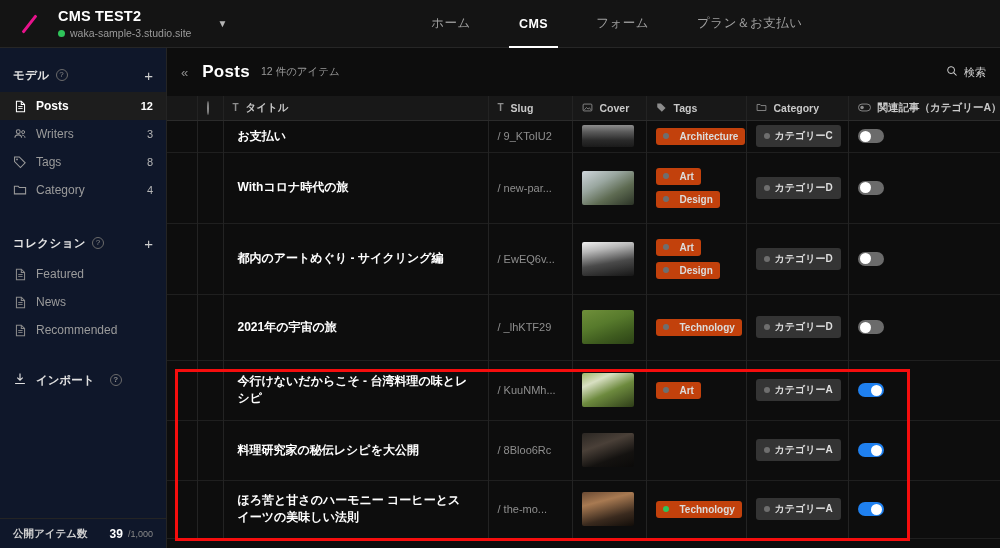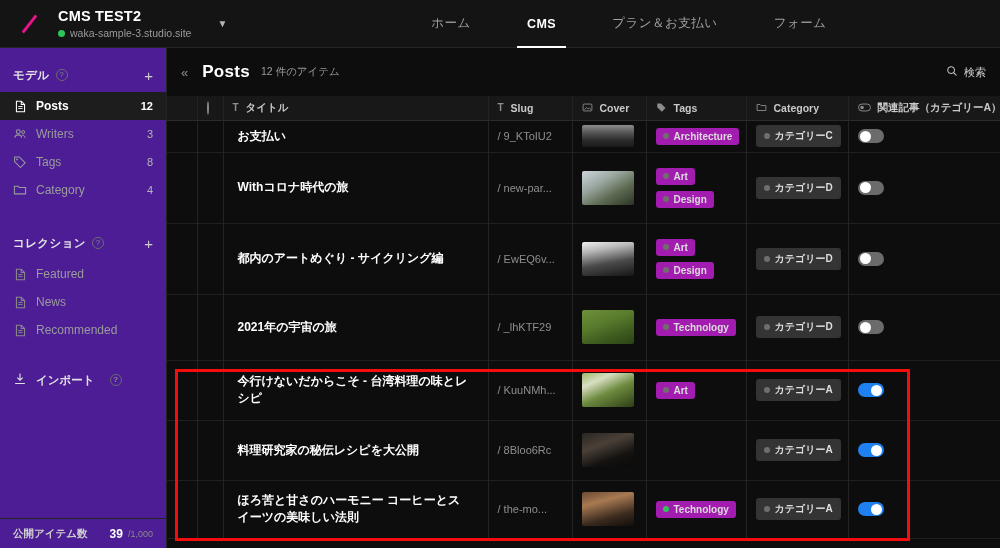--- a/index.html
+++ b/index.html
@@ -24,36 +24,36 @@
     width: 3px; height: 22px; background: #e8128c;
     transform: rotate(38deg); border-radius: 1px;
   }
   .site-block { display: flex; flex-direction: column; justify-content: center; height: 48px; }
   .site-title { font-size: 14.5px; font-weight: bold; color: #ffffff; letter-spacing: .2px; line-height: 16px; }
   .site-url-row { display: flex; align-items: center; gap: 5px; margin-top: 3px; }
   .live-dot { width: 7px; height: 7px; border-radius: 50%; background: #2fc45a; display: inline-block; }
   .site-url { font-size: 10.5px; color: #9a9a9a; line-height: 12px; }
   .site-caret { margin-left: 26px; color: #b5b5b5; font-size: 10px; line-height: 1; }
 
-  .nav-tabs { display: flex; align-items: center; height: 48px; margin-left: 182px; gap: 12px; }
+  .nav-tabs { display: flex; align-items: center; height: 48px; margin-left: 182px; gap: 4px; }
   .nav-tab {
     height: 48px; display: flex; align-items: center; justify-content: center;
     padding: 0 22px; font-size: 12.5px; color: #a0a0a0; position: relative; cursor: pointer;
     letter-spacing: .5px;
   }
   .nav-tab.active { color: #ffffff; font-weight: bold; }
   .nav-tab.active::after {
     content: ""; position: absolute; bottom: 0; left: 12px; right: 12px;
     height: 2px; background: #ffffff;
   }
 
   
   .sidebar {
     position: absolute; top: 48px; left: 0; width: 167px; height: 500px;
-    background: #4c1d95; border-right: 1px solid #242424;
+    background: #0f172a; border-right: 1px solid #242424;
   }
   .side-section-head {
     display: flex; align-items: center; height: 34px; padding: 0 13px; margin-top: 10px;
   }
   .side-section-title { font-size: 11.5px; font-weight: bold; color: #e4e4e4; letter-spacing: .4px; }
   .q-mark {
     width: 12px; height: 12px; border-radius: 50%; border: 1px solid #6a6a6a;
     color: #8a8a8a; font-size: 8px; line-height: 10px; text-align: center;
     margin-left: 6px; display: inline-block;
   }
@@ -123,22 +123,22 @@
   .th-a { background: linear-gradient(180deg,#8e8e8e 0%,#5c5c5c 30%,#2a2a2a 70%,#1a1a1a 100%); }
   .th-b { background: linear-gradient(150deg,#cfd6dc 0%,#9aa7a0 35%,#5e6b52 65%,#2b3326 100%); }
   .th-c { background: linear-gradient(170deg,#f0f0f0 0%,#b8b8b8 25%,#4a4a4a 60%,#161616 100%); }
   .th-d { background: linear-gradient(160deg,#6f8f3a 0%,#577a2c 40%,#3f5c1f 70%,#2c4216 100%); }
   .th-e { background: linear-gradient(155deg,#9fb76a 0%,#d8dfc2 25%,#6d8a3e 55%,#2e3d18 100%); }
   .th-f { background: linear-gradient(160deg,#2a2622 0%,#4a4038 35%,#141210 70%,#0b0a09 100%); }
   .th-g { background: linear-gradient(165deg,#6a4a33 0%,#a87a52 30%,#3a2a1e 70%,#120d09 100%); }
 
   .tag-stack { display: flex; flex-direction: column; gap: 6px; align-items: flex-start; }
   .tag {
-    display: inline-flex; align-items: center; gap: 5px;
-    background: #a21caf; border-radius: 3px; padding: 3px 7px;
+    display: inline-flex; align-items: center; gap: 11px;
+    background: #c2410c; border-radius: 3px; padding: 3px 7px;
     font-size: 10px; font-weight: bold; color: #dcdcdc; white-space: nowrap;
   }
   .tag .tdot { width: 6px; height: 6px; border-radius: 50%; background: #6e6e6e; }
   .tag .tdot.green { background: #2fc45a; }
   .cat-chip {
     display: inline-flex; align-items: center; gap: 5px;
     background: #343434; border-radius: 3px; padding: 4px 8px;
     font-size: 10px; font-weight: bold; color: #dedede; white-space: nowrap; justify-content: space-between;
   }
   .cat-chip .cdot { width: 6px; height: 6px; border-radius: 50%; background: #6e6e6e; }
@@ -168,22 +168,22 @@
       <div class="site-url-row">
         <span class="live-dot"></span>
         <span class="site-url">waka-sample-3.studio.site</span>
       </div>
     </div>
     <span class="site-caret">▼</span>
 
     <div class="nav-tabs">
       <div class="nav-tab">ホーム</div>
       <div class="nav-tab active">CMS</div>
+      <div class="nav-tab">フォーム</div>
       <div class="nav-tab">プラン＆お支払い</div>
-      <div class="nav-tab">フォーム</div>
     </div>
   </div>
 
   <div class="sidebar">
 
     <div class="side-section-head">
       <span class="side-section-title">モデル</span>
       <span class="q-mark">?</span>
       <span class="plus-btn">+</span>
     </div>

